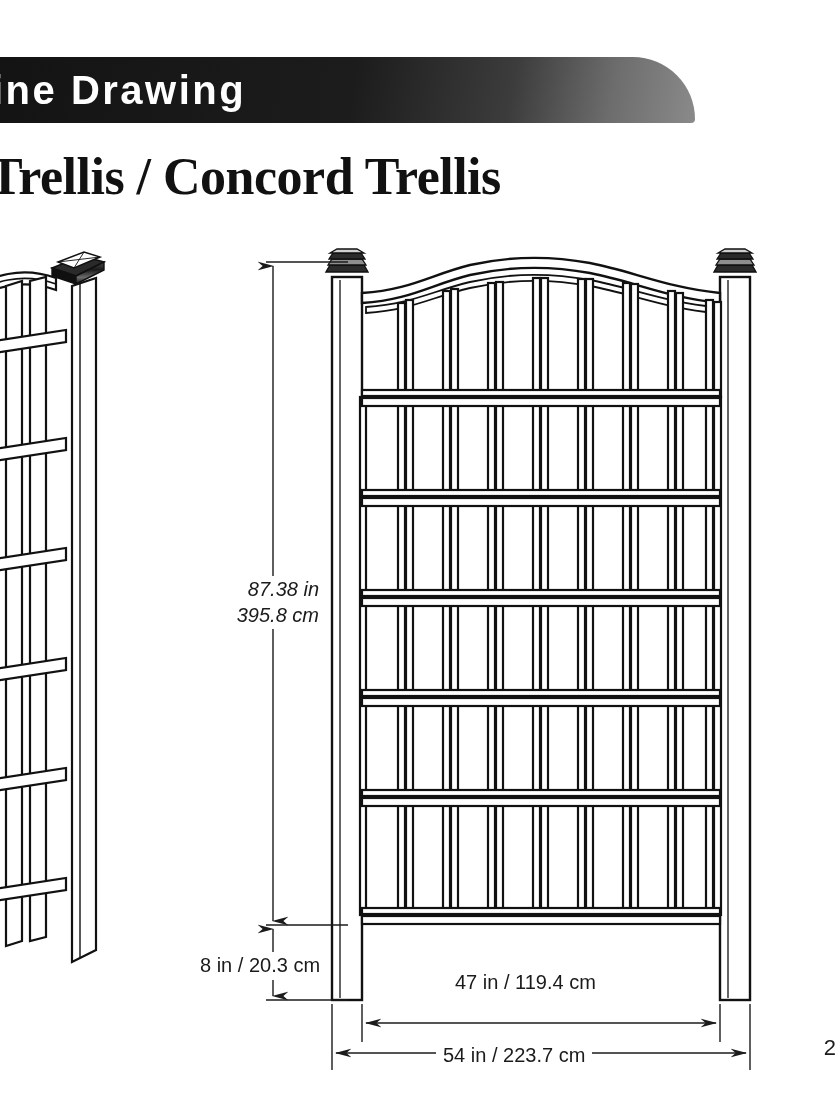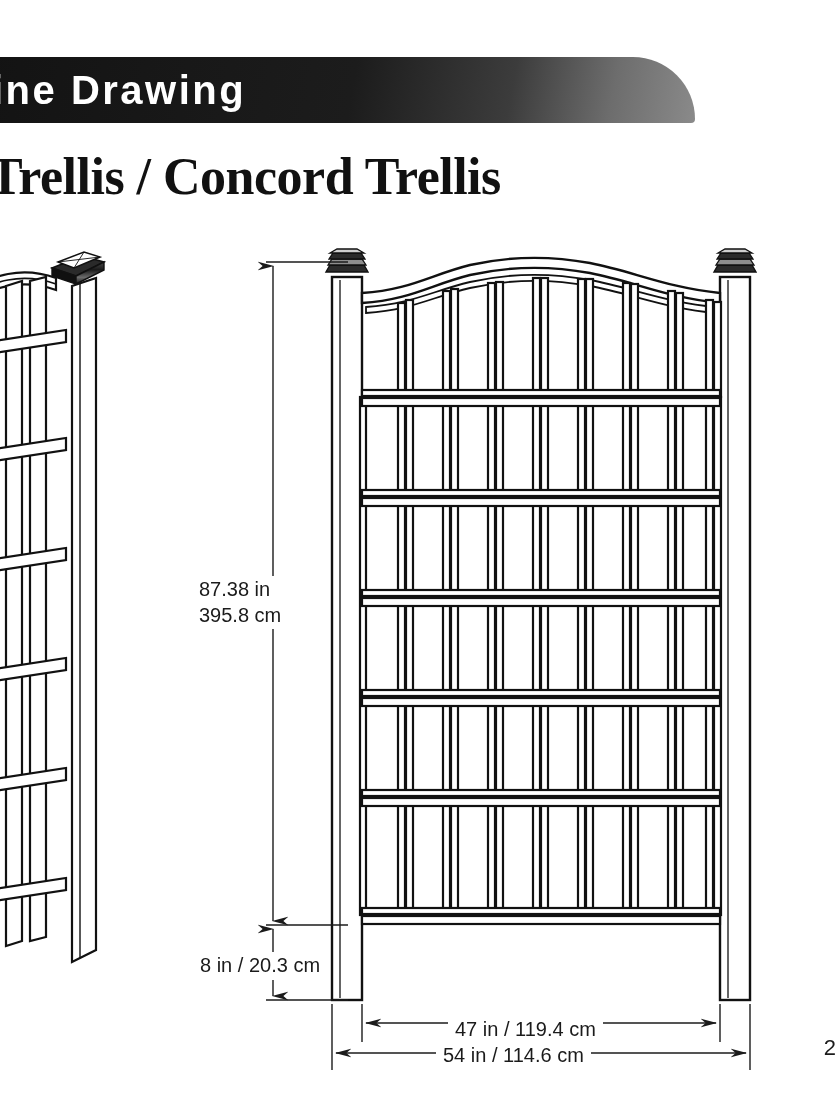--- a/index.html
+++ b/index.html
@@ -66,23 +66,23 @@
   
   .dim-text {
     position: absolute;
     font-family: "Liberation Sans", sans-serif;
     font-size: 20px;
     color: #1b1b1b;
     white-space: nowrap;
     background: #ffffff;
     line-height: 1.28;
   }
-  #dim-height-label { left: 196px; top: 576px; text-align: left; width: 126px; padding: 1px 3px; }
+  #dim-height-label { left: 196px; top: 576px; text-align: right; width: 126px; padding: 1px 3px; font-style: italic; }
   #dim-ground-label { left: 196px; top: 952px; padding: 1px 4px; }
-  #dim-inner-width-label { left: 448px; top: 1017px; padding: 0 7px; }
+  #dim-inner-width-label { left: 448px; top: 970px; padding: 0 7px; }
   #dim-outer-width-label { left: 436px; top: 1043px; padding: 0 7px; }
 </style>
 </head>
 <body>
 
 <div id="header-banner"></div>
 <div id="header-title">ine Drawing</div>
 
 <div id="product-title">Trellis / Concord Trellis</div>
 
@@ -260,13 +260,13 @@
 
 <div class="dim-text" id="dim-height-label">
   <div>87.38 in</div>
   <div>395.8 cm</div>
 </div>
 
 <div class="dim-text" id="dim-ground-label">8 in / 20.3 cm</div>
 
 <div class="dim-text" id="dim-inner-width-label">47 in / 119.4 cm</div>
 
-<div class="dim-text" id="dim-outer-width-label">54 in / 114.6 cm</div>
+<div class="dim-text" id="dim-outer-width-label">54 in / 223.7 cm</div>
 
 </body></html>

